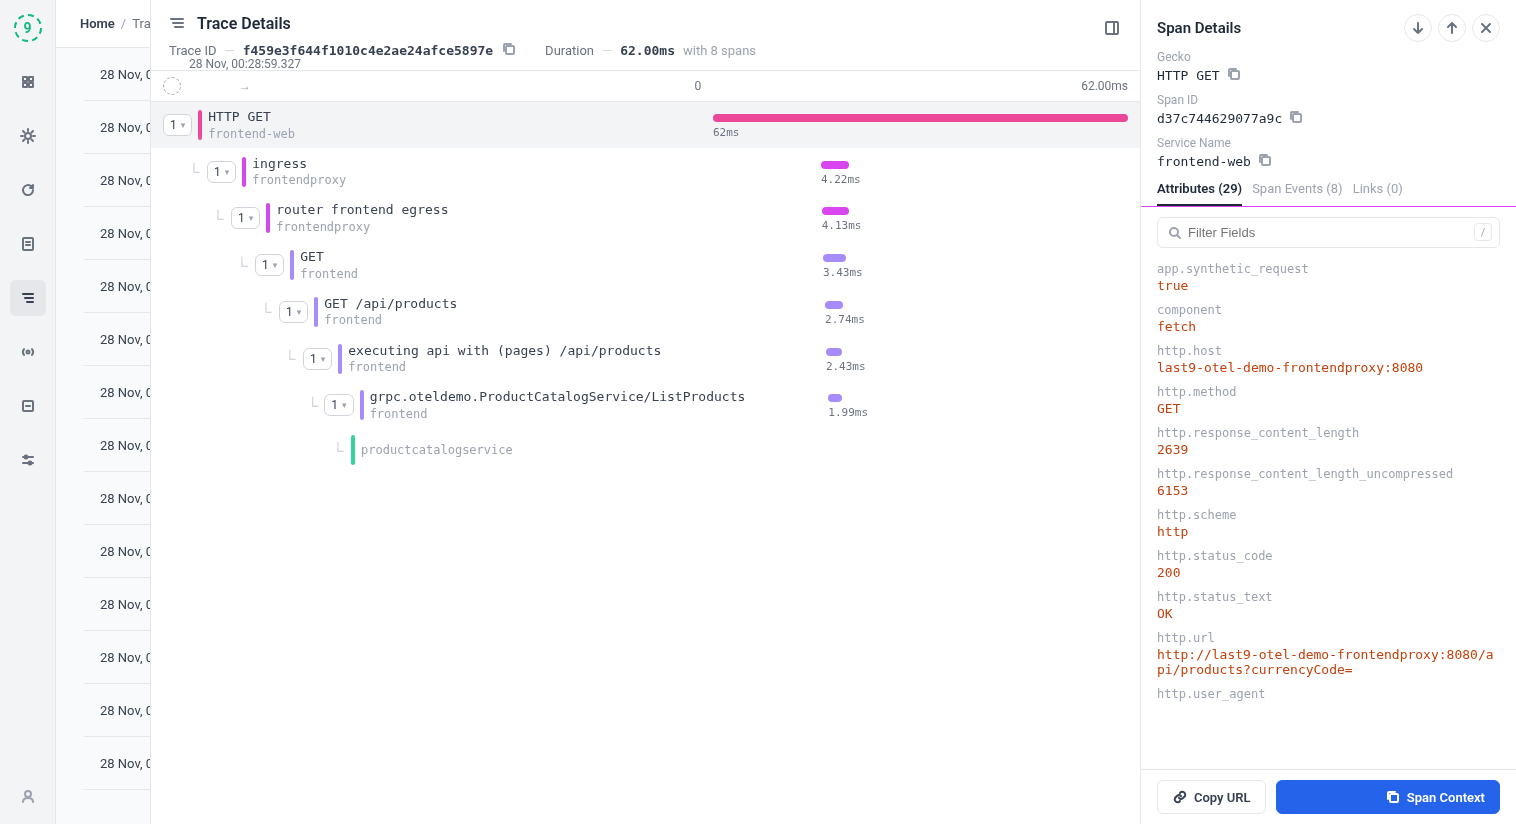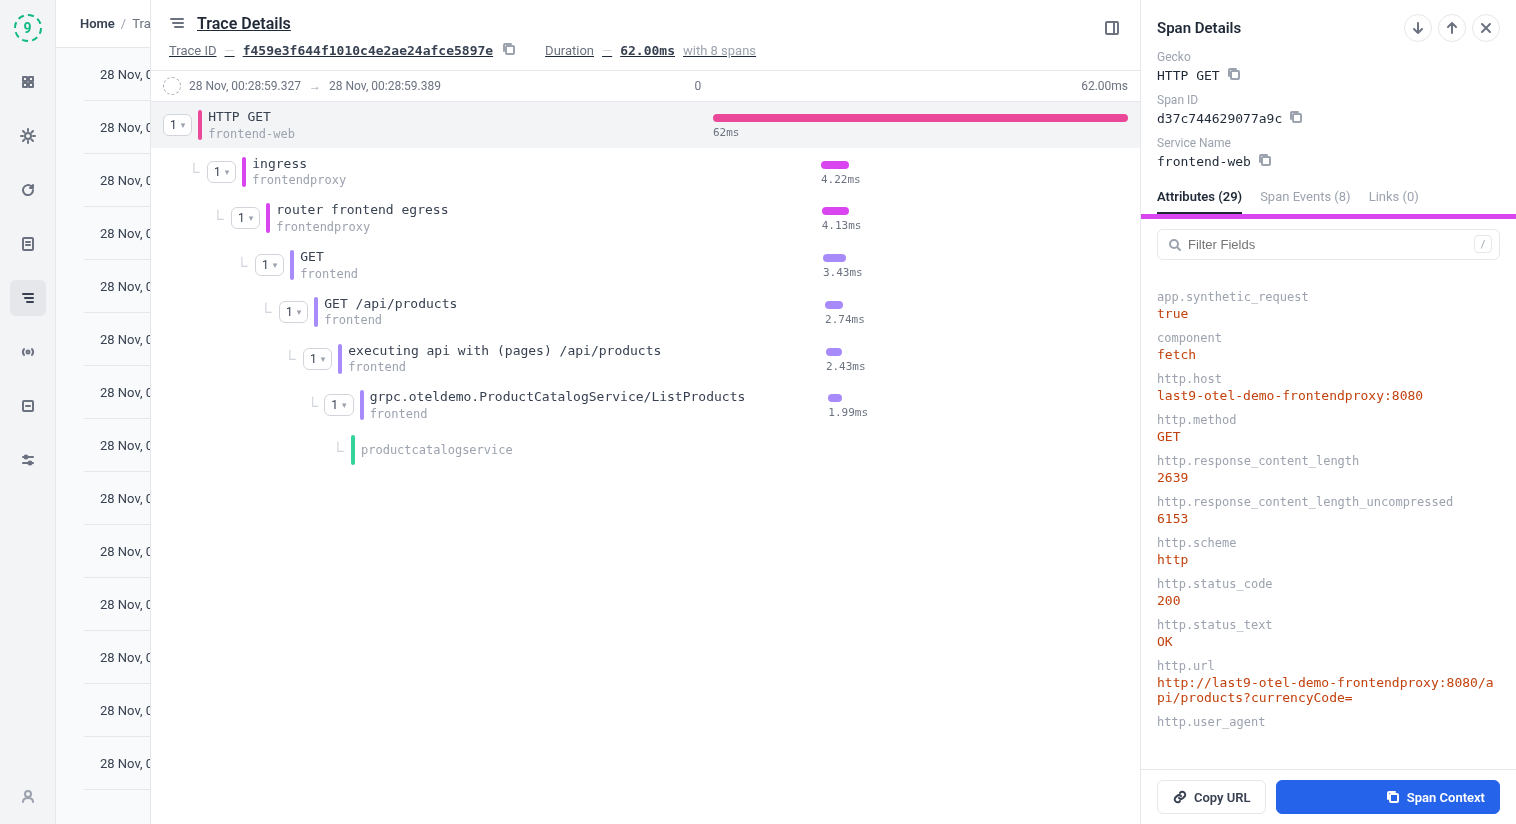--- a/index.html
+++ b/index.html
@@ -66,21 +66,20 @@
 .trace-panel {
   position:absolute;
   left:150px; top:0; bottom:0;
   width:990px;
   background:#fff;
   border-left:1px solid #e5e7eb;
   display:flex;flex-direction:column;
 }
 .tp-header {
   padding:14px 18px 10px;
-  text-decoration:underline;
 }
 .tp-title-row { display:flex;align-items:center;gap:10px; }
 .tp-title-row h2 { font-size:16px;font-weight:600; }
 .tp-header .collapse-icon {
   position:absolute; right:14px; top:14px;
   width:28px;height:28px;display:flex;align-items:center;justify-content:center;
   color:#6b7280;cursor:pointer;border-radius:4px;
 }
 .tp-meta {
   margin-top:8px;color:#6b7280;font-size:13px;display:flex;align-items:center;gap:8px;
@@ -89,21 +88,21 @@
 .tp-meta .val { color:#374151;font-weight:600; }
 
 .timeline-ruler {
   border-top:1px solid #e5e7eb;border-bottom:1px solid #e5e7eb;
   height:32px;display:flex;align-items:center;
   padding:0 12px;font-size:12px;color:#6b7280;
 }
 .timeline-ruler .clock {
   width:18px;height:18px;border:1px dashed #9ca3af;border-radius:50%;margin-right:8px;
 }
-.timeline-ruler .times { display:flex;align-items:center;gap:8px; }
+.timeline-ruler .times { display:flex;align-items:center;gap:8px;flex-direction:column; }
 .timeline-ruler .arrow { color:#9ca3af; }
 .timeline-ruler .right { margin-left:auto;display:flex;gap:380px; }
 
 .spans-area { flex:1;overflow:auto; }
 
 .span-row {
   display:flex;align-items:center;
   padding:6px 12px;
   border-bottom:1px solid #fff;
 }
@@ -153,31 +152,31 @@
   width:28px;height:28px;border:1px solid #e5e7eb;border-radius:50%;
   display:flex;align-items:center;justify-content:center;color:#6b7280;
   margin-left:6px;cursor:pointer;background:#fff;
 }
 .dp-field { margin-top:8px; }
 .dp-field .lbl { font-size:12px;color:#9ca3af; }
 .dp-field .val { font-size:13px;color:#1f2937;display:flex;align-items:center;gap:6px;margin-top:2px; }
 .dp-field .copy { color:#9ca3af;cursor:pointer; }
 
 .dp-tabs {
-  display:flex;gap:18px;border-bottom:5px solid #d946ef;
-  padding:0 16px;margin-top:10px;
+  display:flex;gap:10px;border-bottom:1px solid #d946ef;
+  padding:0 16px;margin-top:2px;
 }
 .dp-tab {
   padding:8px 0;font-size:13px;color:#9ca3af;cursor:pointer;
   border-bottom:2px solid transparent;
 }
 .dp-tab.active { color:#1f2937;font-weight:600;border-bottom-color:#1f2937; }
 
 .dp-filter {
-  margin:10px 16px 16px;position:relative;
+  margin:10px 16px 0;position:relative;
 }
 .dp-filter input {
   width:100%;border:1px solid #e5e7eb;border-radius:6px;
   padding:7px 28px 7px 30px;font-size:13px;color:#374151;outline:none;
 }
 .dp-filter .srch { position:absolute;left:10px;top:8px;color:#9ca3af; }
 .dp-filter .slash {
   position:absolute;right:8px;top:6px;
   border:1px solid #e5e7eb;border-radius:4px;
   width:18px;height:18px;font-size:11px;color:#9ca3af;

